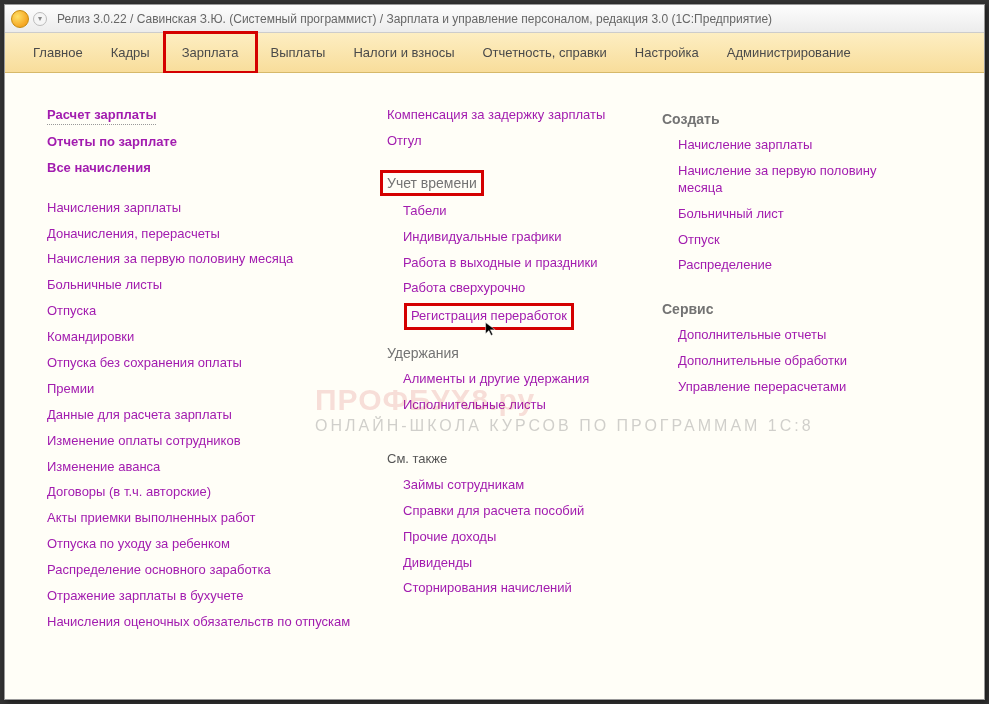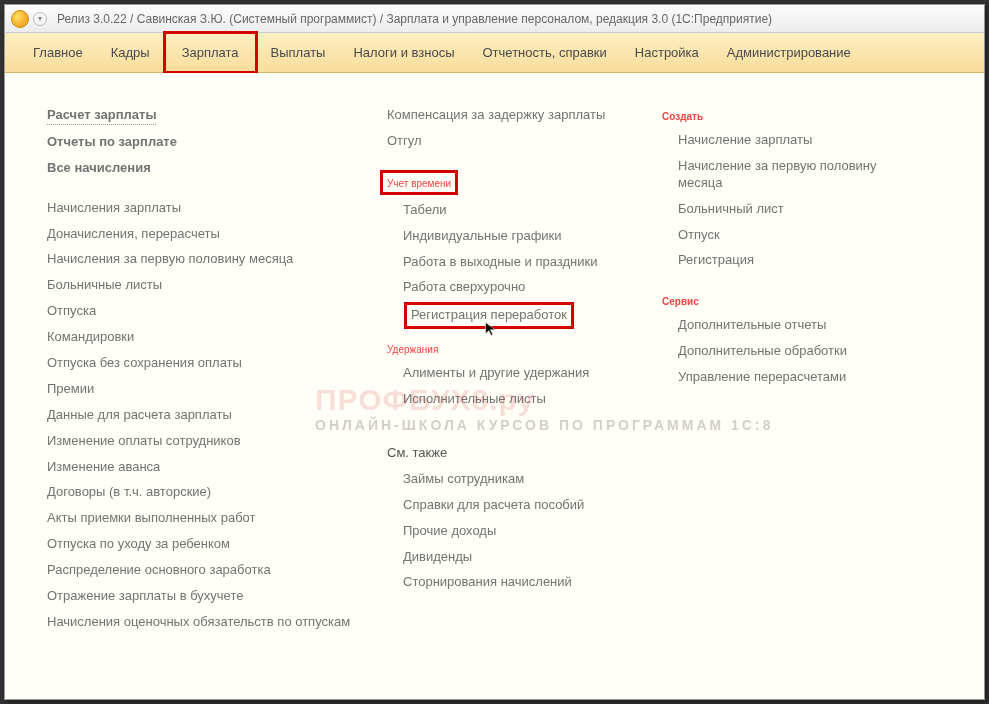--- a/index.html
+++ b/index.html
@@ -67,32 +67,32 @@
     height: calc(100% - 68px);
     padding: 34px 20px 20px 42px;
     display: flex;
     position: relative;
   }
   .col { display: flex; flex-direction: column; }
   .col1 { width: 340px; }
   .col2 { width: 275px; }
   .col3 { width: 260px; }
   .link {
-    color: #737373;
+    color: #a21caf;
     font-size: 13px;
     margin-bottom: 9px;
     cursor: pointer;
     line-height: 1.3;
   }
   .link.indent { padding-left: 16px; }
   .link.bold { font-weight: bold; }
   .link.dotted { border-bottom: 1px dotted #999; display:inline-block; width:fit-content;}
   .section-title {
-    color: #ef4444;
-    font-size: 10px;
+    color: #737373;
+    font-size: 14px;
     margin-bottom: 10px;
     margin-top: 4px;
     cursor: pointer;
   }
   .section-title.bold { font-weight: bold; }
   .spacer { height: 14px; }
   .highlight-box {
     outline: 3px solid #d40000;
     outline-offset: 0px;
     display: inline-block;
@@ -108,24 +108,24 @@
     left: 310px;
     font-size: 30px;
     font-weight: bold;
     color: rgba(200,40,40,0.15);
     pointer-events: none;
     letter-spacing: 1px;
     white-space: nowrap;
   }
   .watermark small {
     display:block;
-    font-size: 14px;
+    font-size: 16px;
     color: rgba(120,120,120,0.35);
     letter-spacing: 3px;
-    font-weight: bold;
+    font-weight: normal;
   }
   .cursor-icon {
     position: absolute;
     top: 248px;
     left: 478px;
     width: 18px; height: 16px;
     pointer-events: none;
   }
 </style>
 </head>
@@ -212,21 +212,21 @@
       <span class="link indent">Дивиденды</span>
       <span class="link indent">Сторнирования начислений</span>
     </div>
 
     <div class="col col3">
       <span class="section-title bold">Создать</span>
       <span class="link indent">Начисление зарплаты</span>
       <span class="link indent">Начисление за первую половину месяца</span>
       <span class="link indent">Больничный лист</span>
       <span class="link indent">Отпуск</span>
-      <span class="link indent">Регистрация</span>
+      <span class="link indent">Распределение</span>
       <div class="spacer"></div>
       <span class="section-title bold">Сервис</span>
       <span class="link indent">Дополнительные отчеты</span>
       <span class="link indent">Дополнительные обработки</span>
       <span class="link indent">Управление перерасчетами</span>
     </div>
   </div>
 </div>
 
 </body></html>

